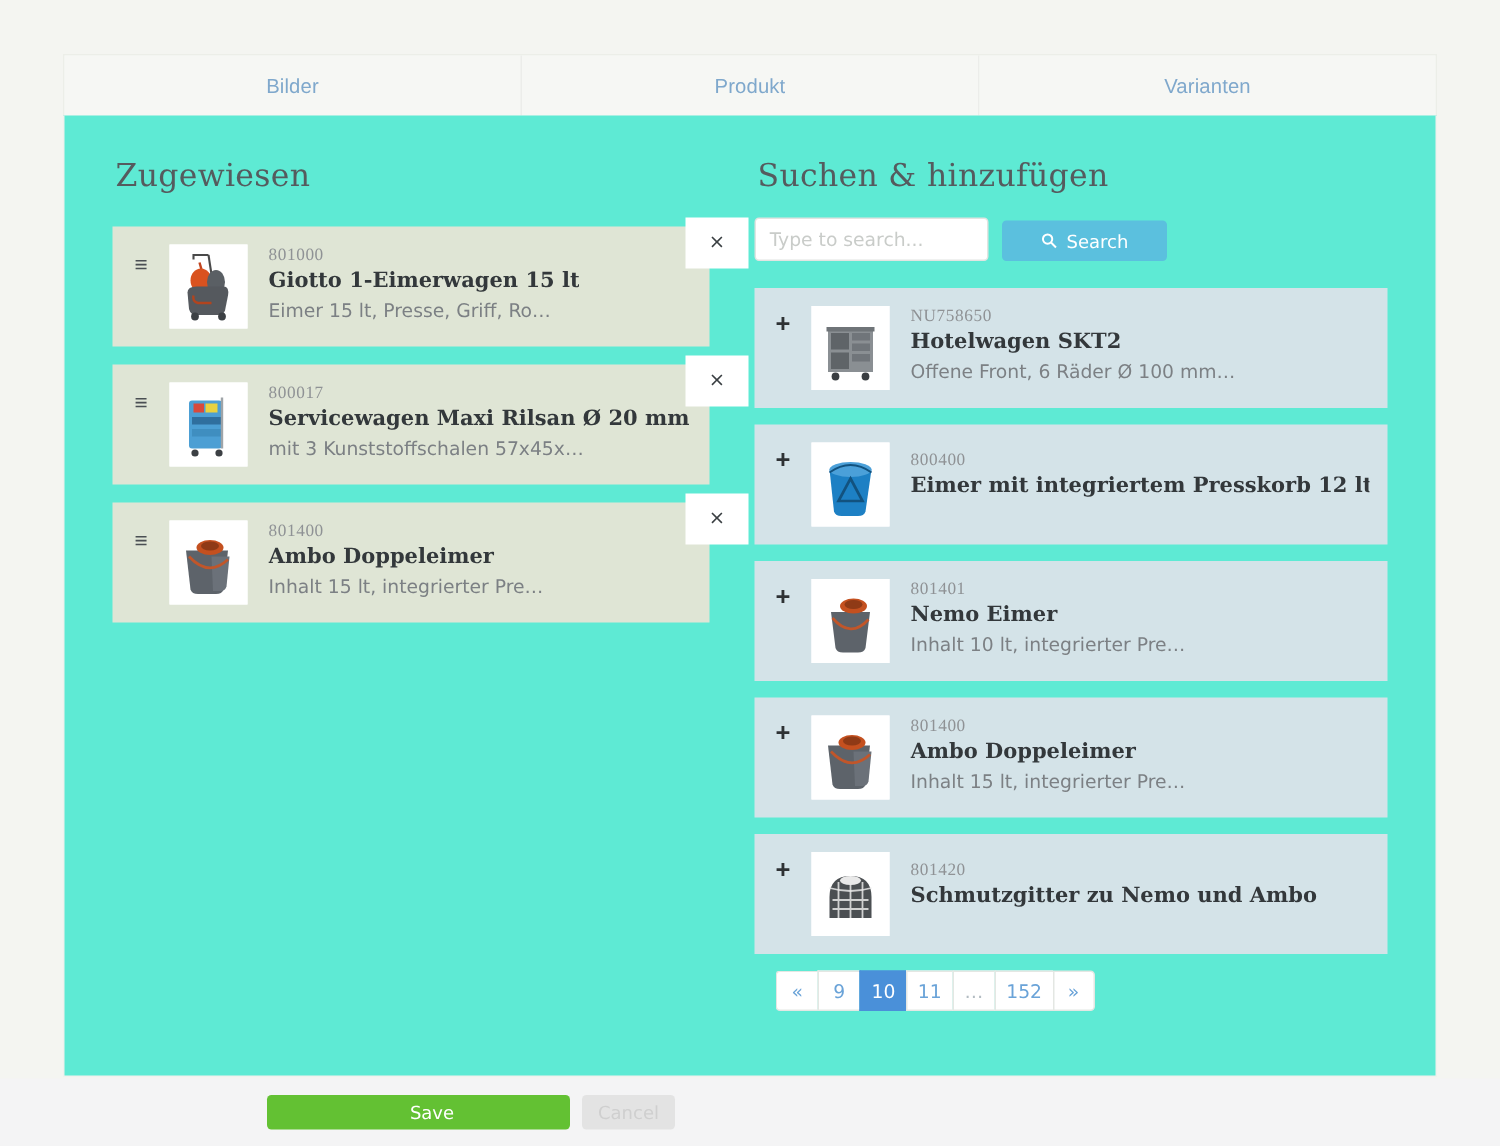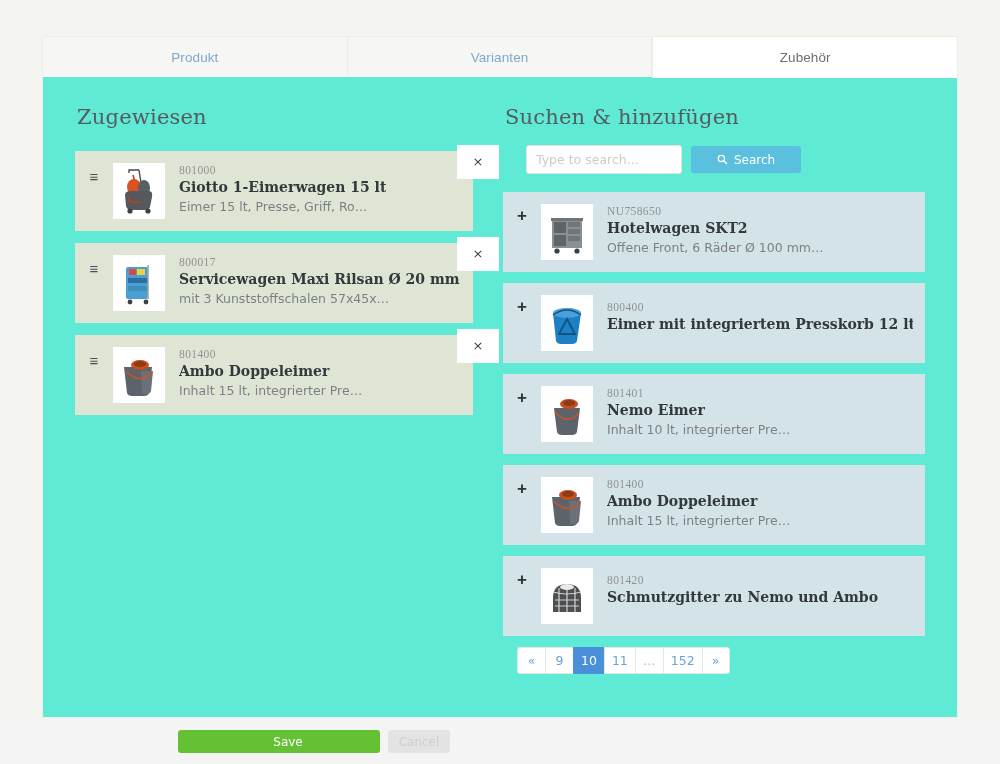--- a/index.html
+++ b/index.html
@@ -146,23 +146,22 @@
     line-height: 34px;
     text-align: center;
     cursor: pointer;
     padding: 0;
     font-family: "DejaVu Sans", sans-serif;
   }
 
   
   .search-row {
     display: flex;
-    align-items: center;
+    align-items: flex-end;
     margin-bottom: 18px;
-    margin-left: 23px;
   }
   .search-input {
     width: 156px;
     height: 29px;
     border: 1px solid #e2e4e1;
     border-radius: 3px;
     padding: 0 9px;
     font-size: 12.5px;
     color: #55595c;
     outline: none;
@@ -276,27 +275,27 @@
     font-family: "DejaVu Sans", sans-serif;
   }
 </style>
 </head>
 <body>
 
 <div class="page">
 
   <div class="tabbar">
     <div class="tab">
+      <span>Bilder</span>
+    </div>
+    <div class="tab">
       <span>Produkt</span>
     </div>
     <div class="tab">
       <span>Varianten</span>
-    </div>
-    <div class="tab active">
-      <span>Zubehör</span>
     </div>
   </div>
 
   <div class="panel">
     <div class="columns">
 
       <div class="col-left">
         <h2 class="col-title">Zugewiesen</h2>
 
         <div class="assigned-list">

